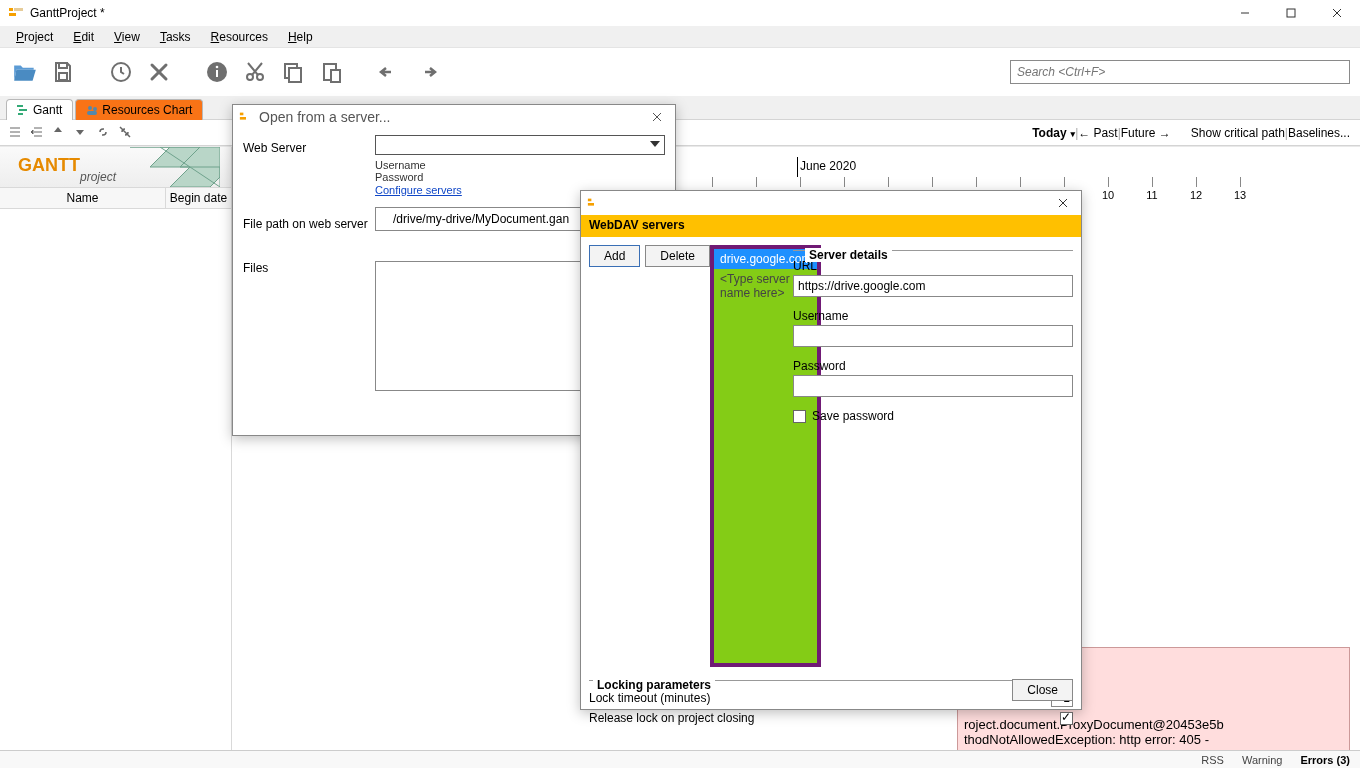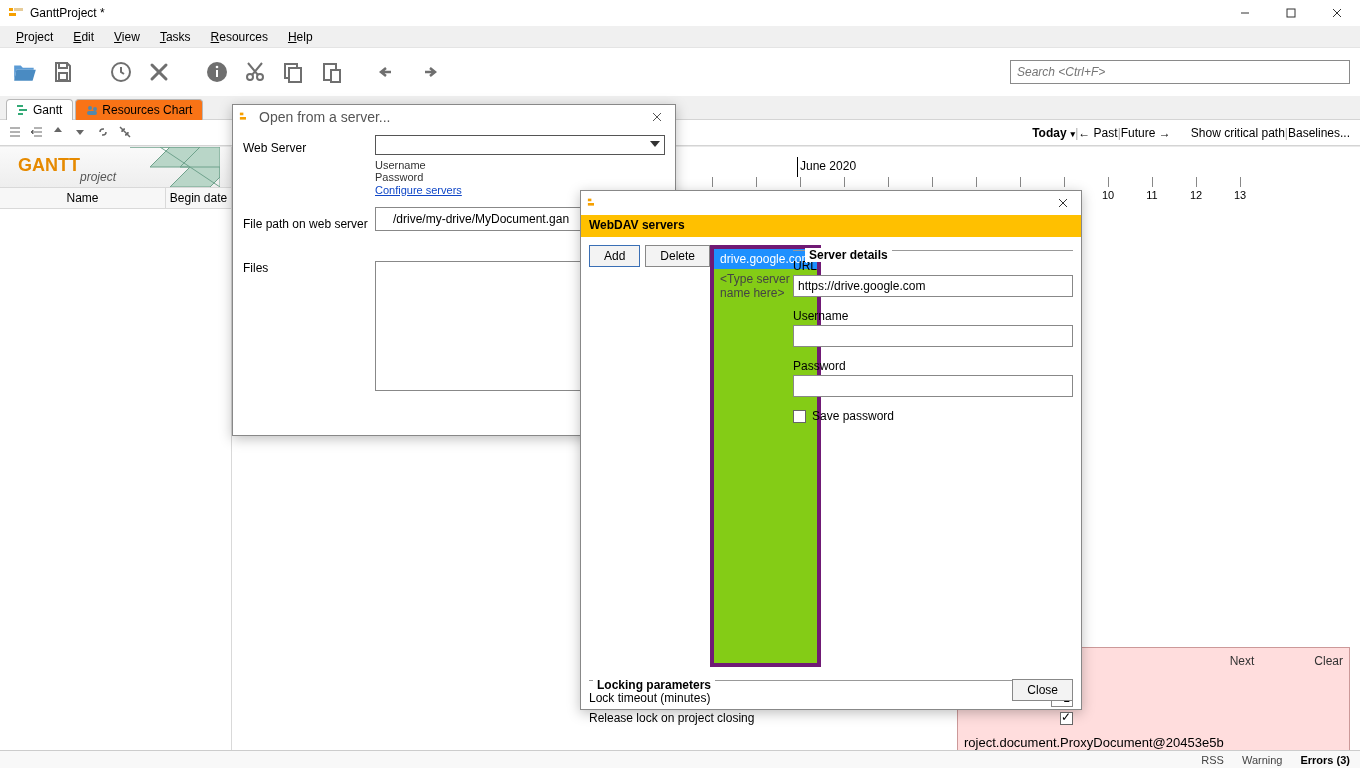--- a/index.html
+++ b/index.html
@@ -335,24 +335,20 @@
         <div class="timeline-tick" style="left: 920px;"></div>
         <div class="timeline-num" style="left: 920px;">11</div>
         <div class="timeline-tick" style="left: 964px;"></div>
         <div class="timeline-num" style="left: 964px;">12</div>
         <div class="timeline-tick" style="left: 1008px;"></div>
         <div class="timeline-num" style="left: 1008px;">13</div>
       </div>
   </div>
 
   <div class="error-panel">
-    <div class="hdr-row">
-      <span>Next</span>
-      <span>Clear</span>
-    </div>
     <div class="bold">ng</div>
     <div style="height:48px"></div>
     <div>roject.document.ProxyDocument@20453e5b</div>
     <div>thodNotAllowedException: http error: 405 -</div>
     <div>m/</div>
 
   </div>
 </div>
 
 <div class="statusbar">

